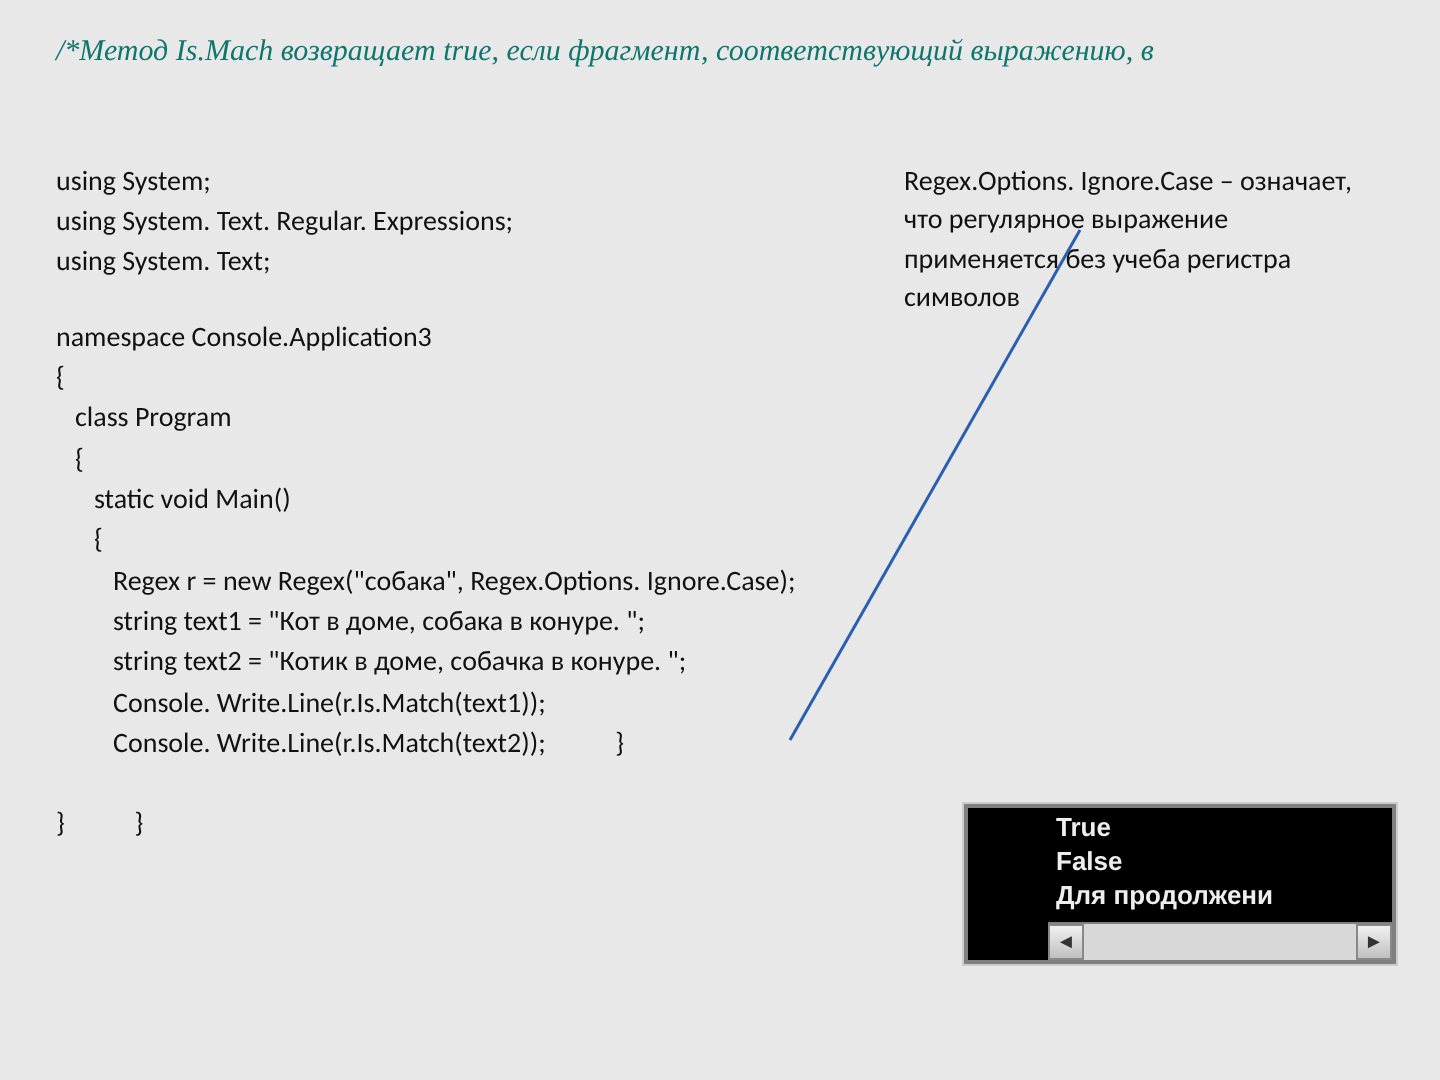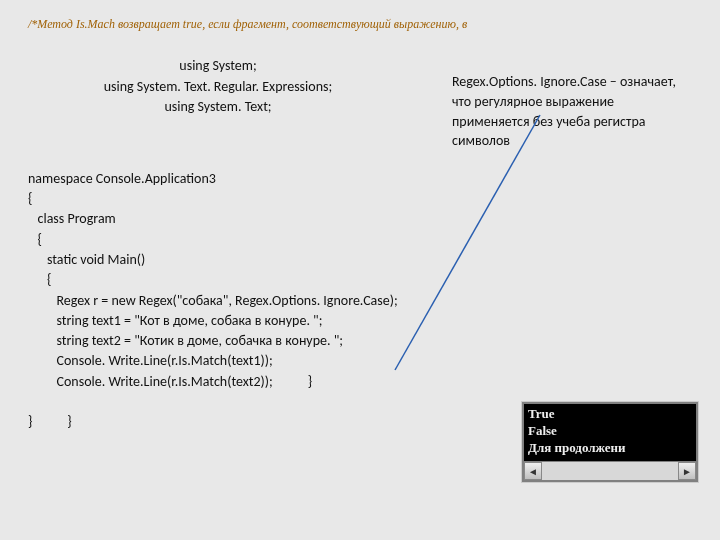--- a/index.html
+++ b/index.html
@@ -13,63 +13,62 @@
     overflow: hidden;
   }
   .slide {
     padding: 16px 28px;
     position: relative;
     width: 100%;
     height: 100%;
     box-sizing: border-box;
   }
   .title {
-    color: #a16207;
-    font-size: 12px;
+    color: #0f766e;
+    font-size: 15px;
     font-style: italic;
     font-family: 'Times New Roman', serif;
     line-height: 1.35;
-    margin-bottom: 8px;
+    margin-bottom: 24px;
   }
   .code-top {
     font-size: 14px;
     line-height: 1.45;
     color: #111;
     float: left;
     width: 380px;
-    text-align: center;
   }
   .annotation {
     float: right;
     width: 240px;
     font-size: 14px;
     line-height: 1.4;
     color: #111;
-    margin-top: 16px;
+    margin-top: 0;
   }
   .clear { clear: both; }
   .code-body {
     font-size: 14px;
     line-height: 1.45;
     color: #111;
-    margin-top: 18px;
     white-space: pre;
     font-family: Calibri, Arial, sans-serif;
   }
   .console {
     position: absolute;
     right: 22px;
     bottom: 58px;
     width: 172px;
     background: #000;
     color: #eee;
-    font-family: Liberation Serif, serif;
+    font-family: Liberation Sans, sans-serif;
     font-size: 13px;
     border: 2px solid #808080;
     box-shadow: 0 0 0 1px #ccc;
+    padding-left: 40px;
   }
   .console-body {
     padding: 2px 4px 4px 4px;
     line-height: 1.3;
     white-space: pre;
     font-weight: bold;
   }
   .scrollbar {
     height: 18px;
     background: #d0d0d0;

